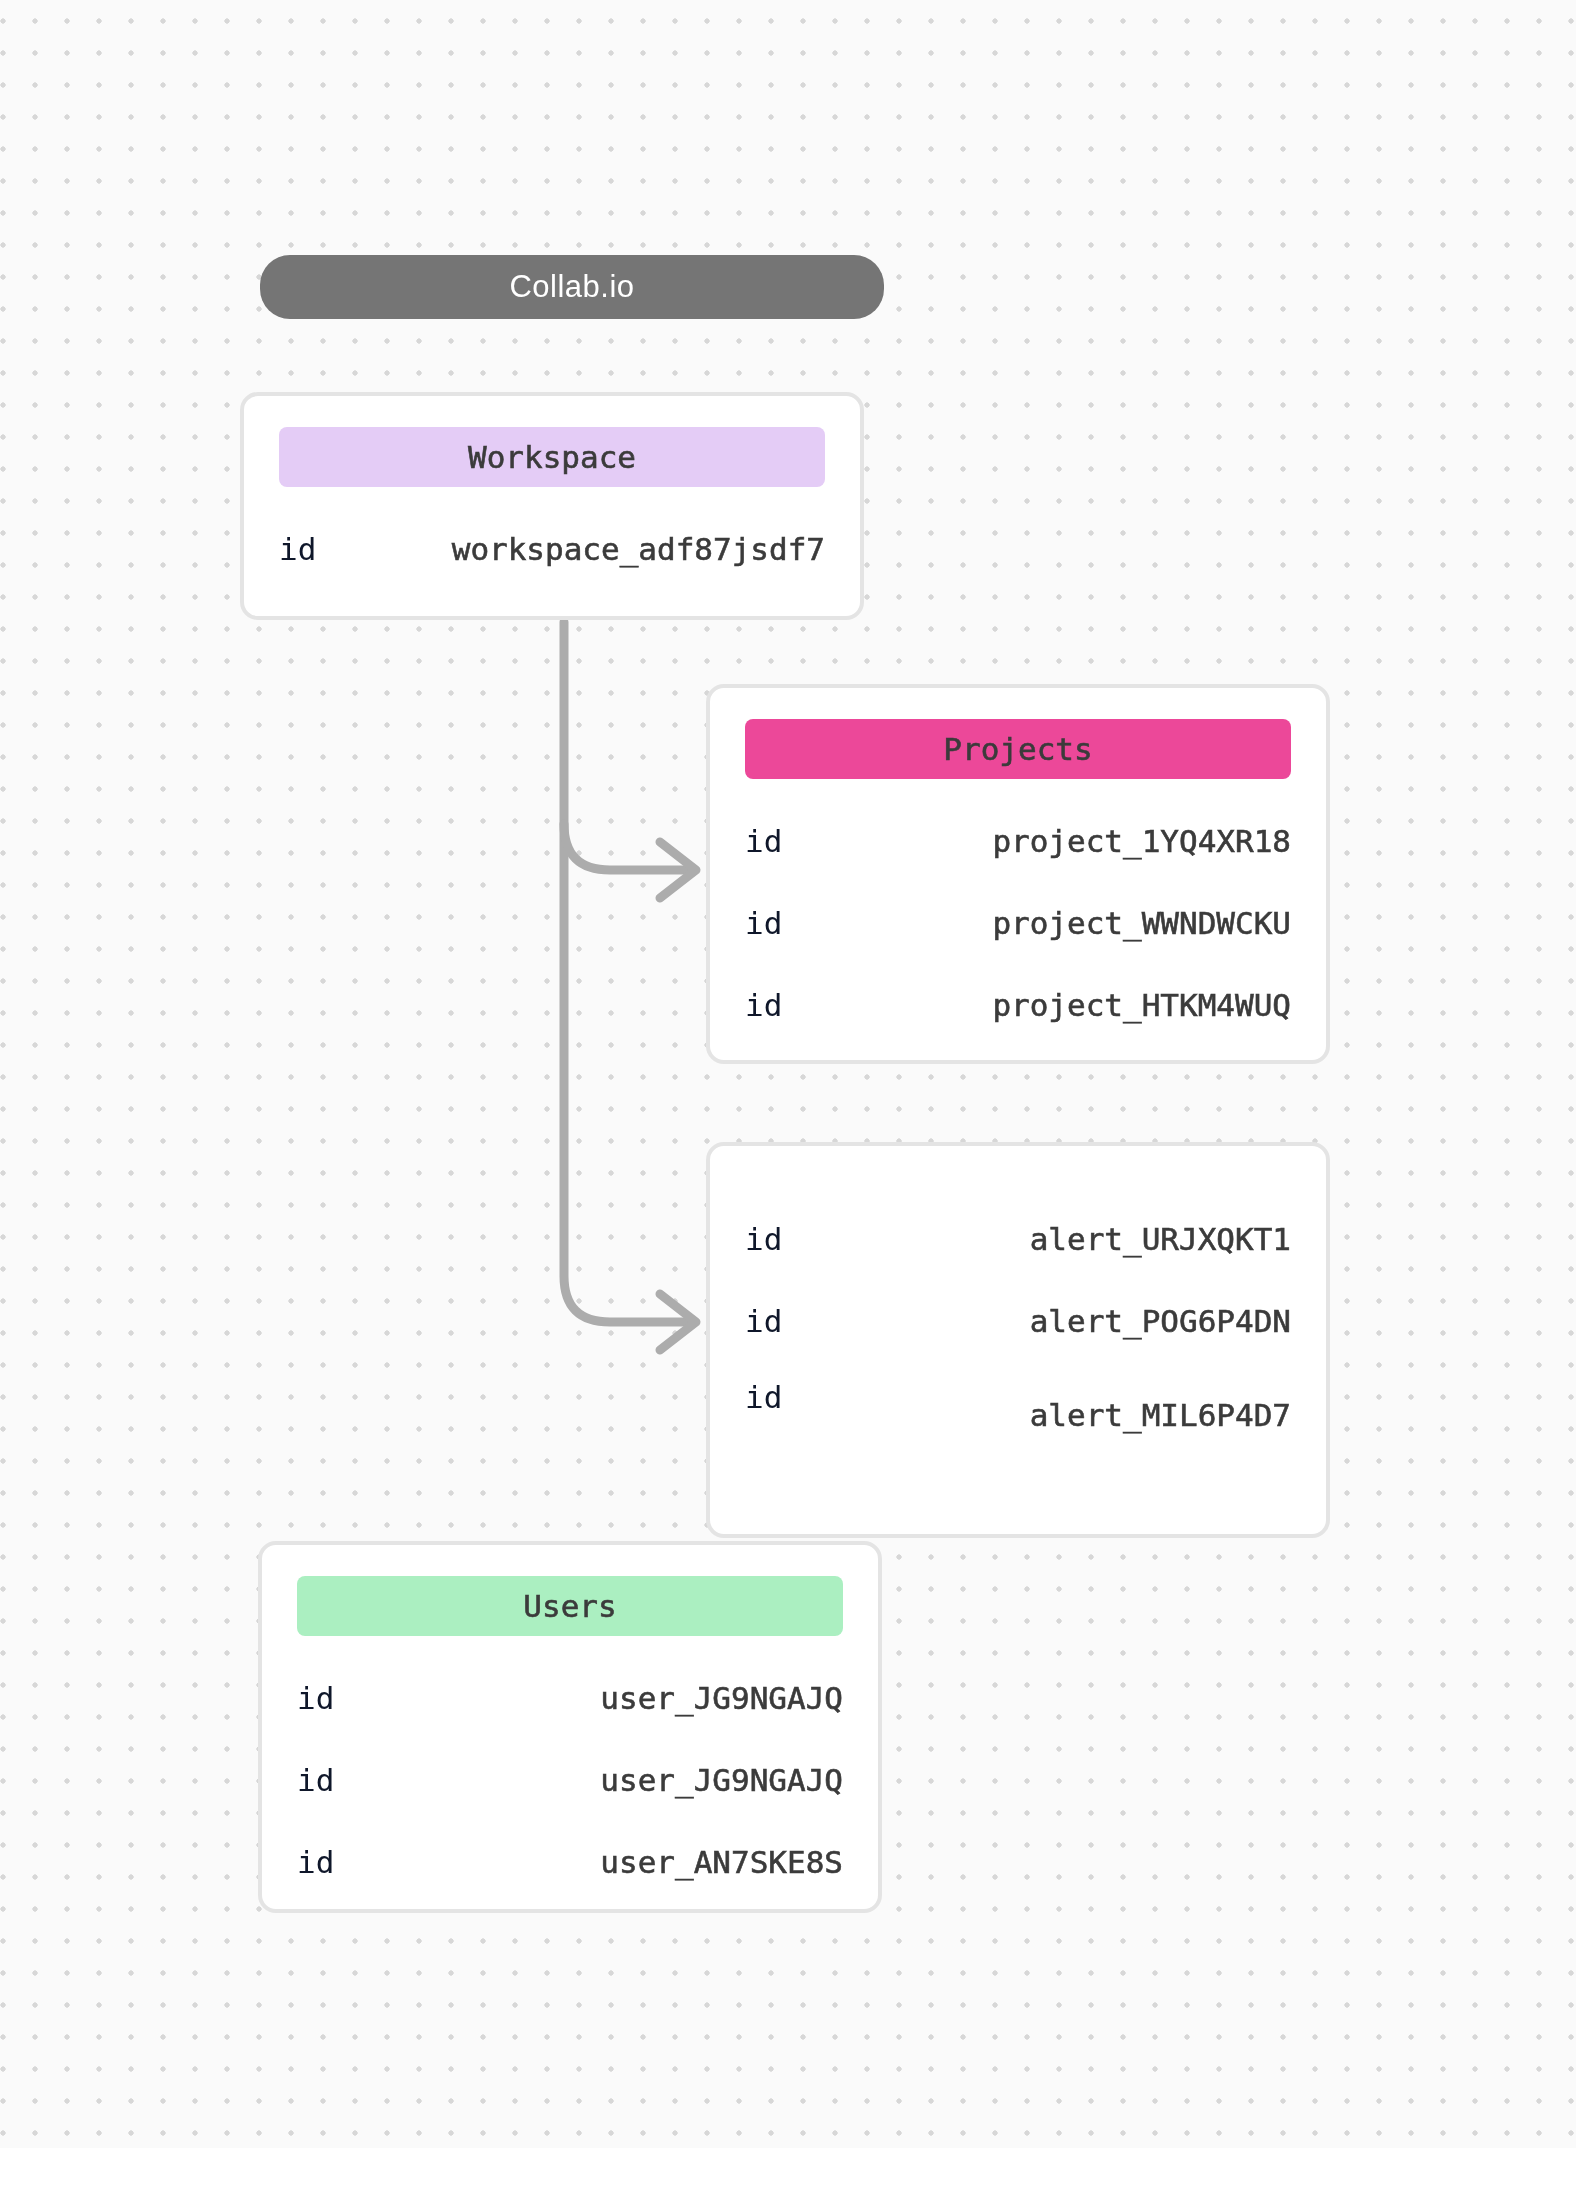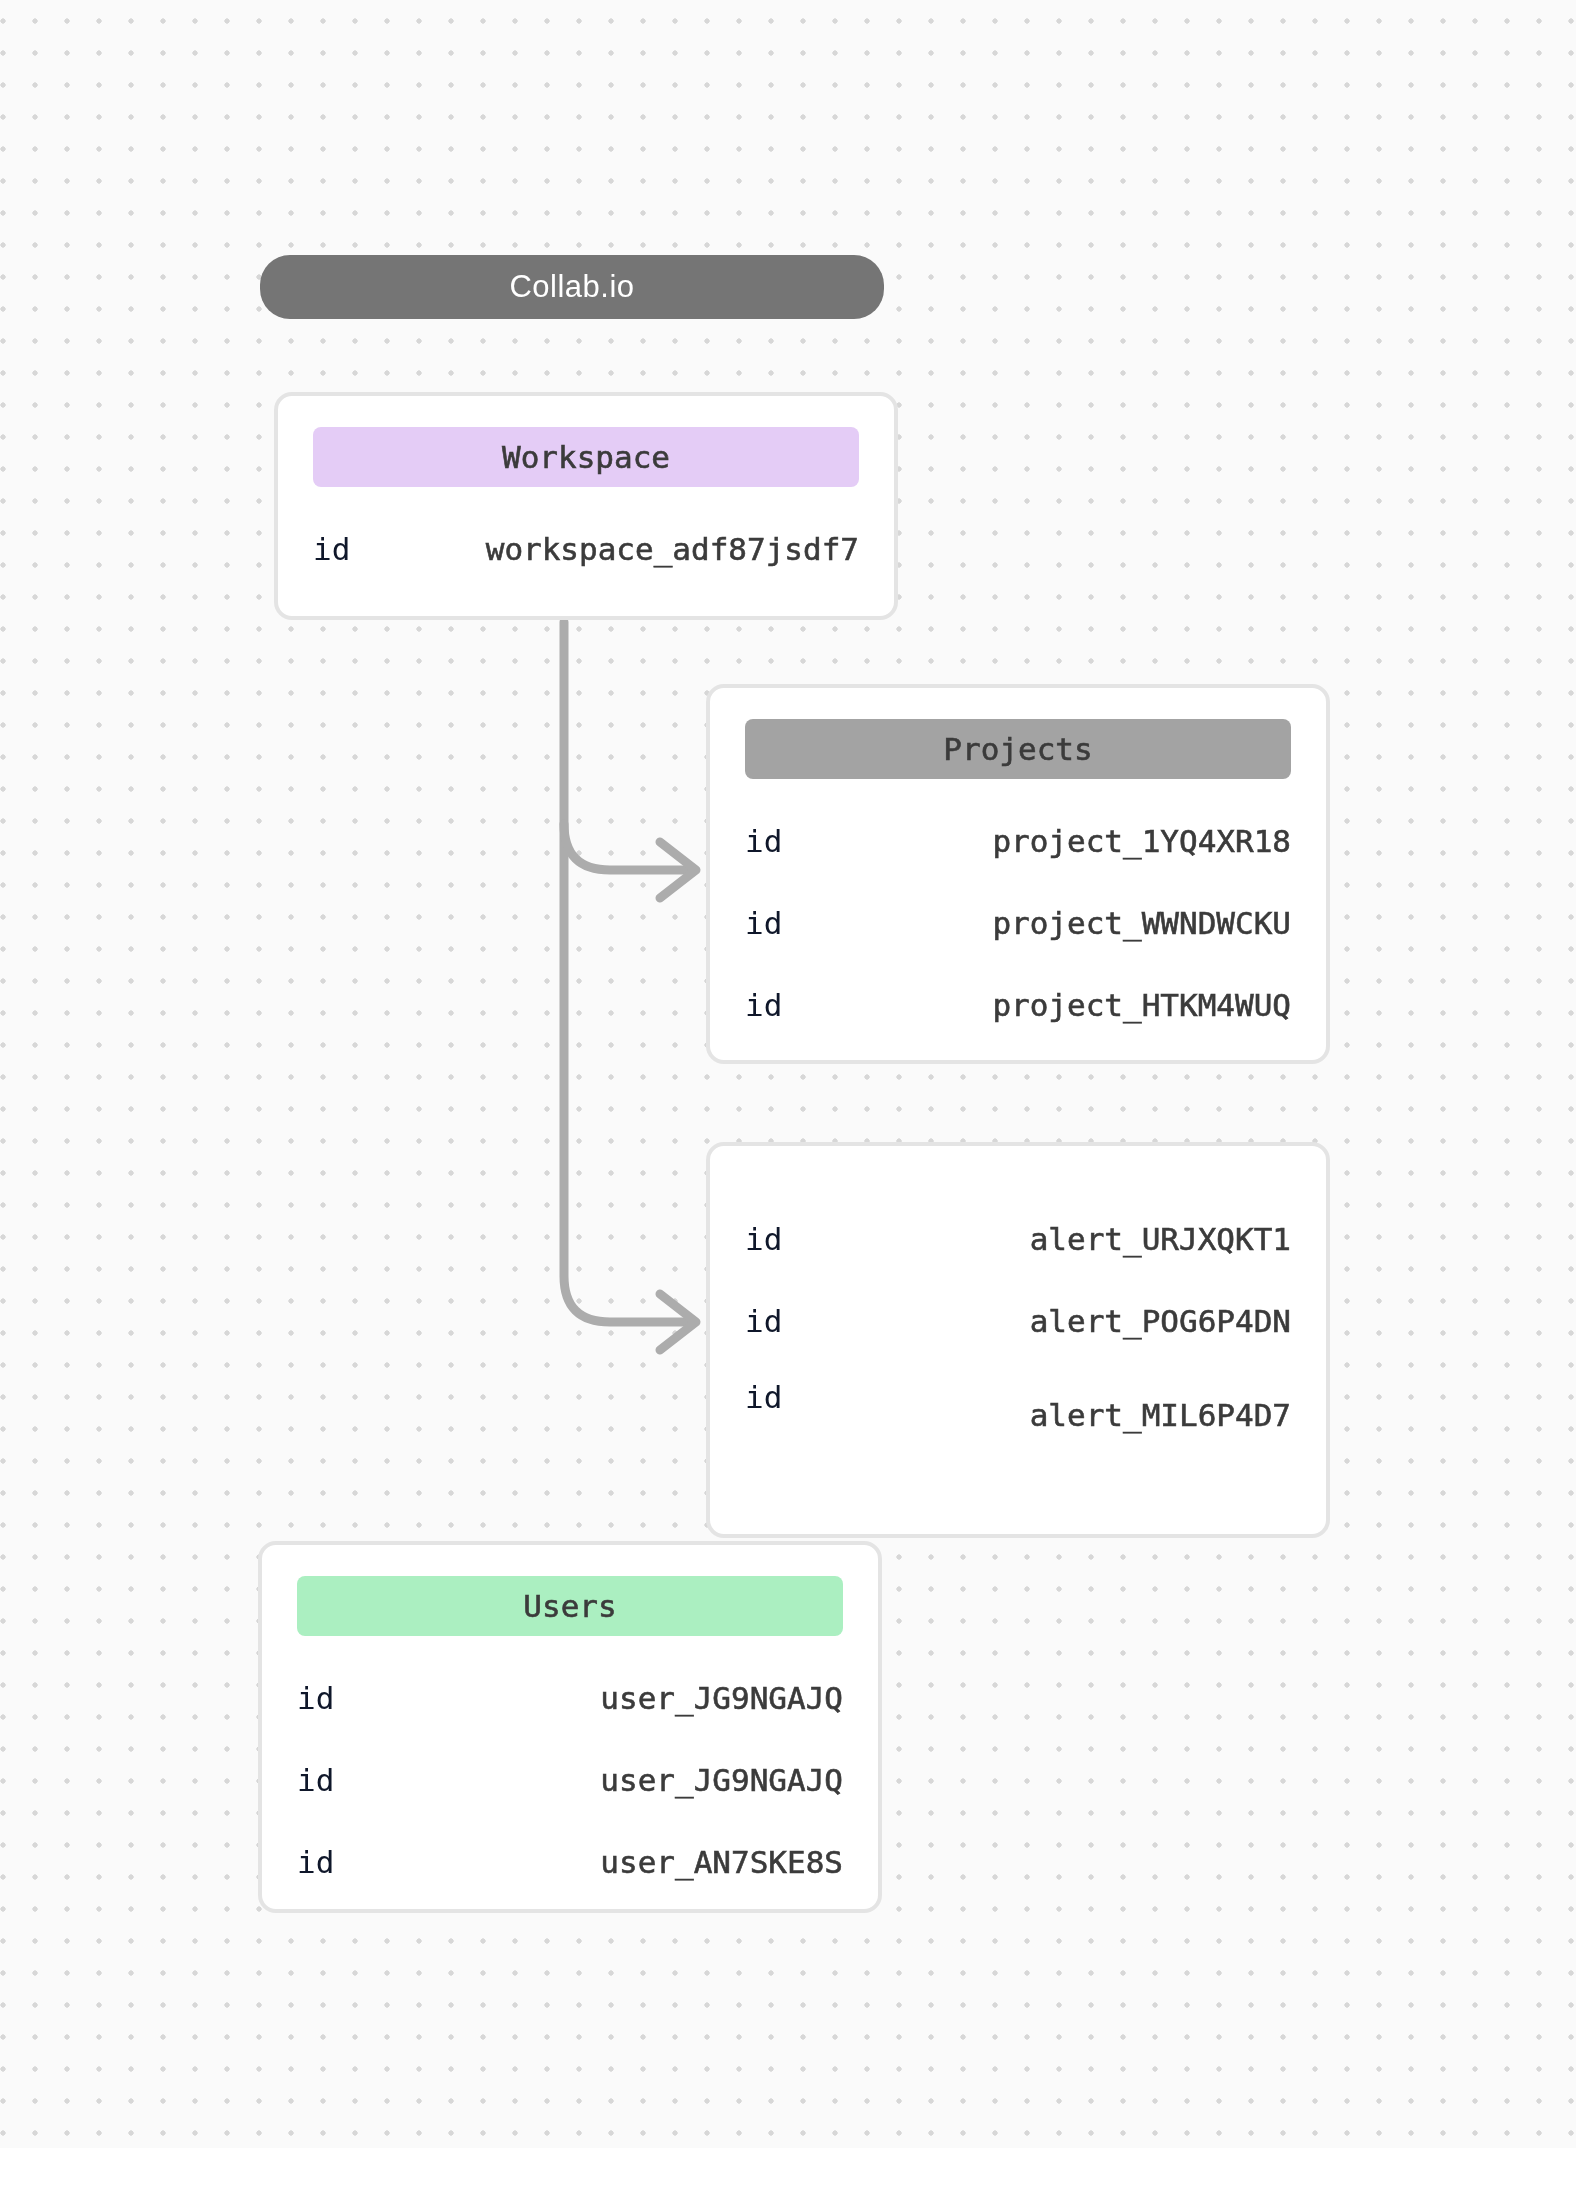--- a/index.html
+++ b/index.html
@@ -43,21 +43,21 @@
   }
 
   .card {
     position: absolute;
     box-sizing: border-box;
     background: #ffffff;
     border: 4px solid #e4e4e4;
     border-radius: 18px;
     padding: 31px 35px 0 35px;
   }
-  .card.workspace { left: 274px; top: 392px;  width: 624px; height: 228px; }
+  .card.workspace { left: 240px; top: 392px;  width: 624px; height: 228px; }
   .card.projects  { left: 706px; top: 684px;  width: 624px; height: 380px; }
   .card.alerts    { left: 706px; top: 1142px; width: 624px; height: 396px; }
   .card.users     { left: 258px; top: 1541px; width: 624px; height: 372px; }
 
   .card-header {
     height: 60px;
     border-radius: 8px;
     display: flex; align-items: center; justify-content: center;
     font-size: 31px;
     color: #3b3b3b;
@@ -101,21 +101,21 @@
     <header class="card-header" style="background-color: rgb(228, 204, 246);">
       <span>Workspace</span>
     </header>
     <div class="row">
       <span class="key">id</span>
       <span class="val">workspace_adf87jsdf7</span>
     </div>
   </section>
 
   <section class="card projects">
-    <header class="card-header" style="background-color: #a3a3a3;">
+    <header class="card-header" style="background-color: #ec4899;">
       <span>Projects</span>
     </header>
     <div class="row">
       <span class="key">id</span>
       <span class="val">project_1YQ4XR18</span>
     </div>
     <div class="row">
       <span class="key">id</span>
       <span class="val">project_WWNDWCKU</span>
     </div>

